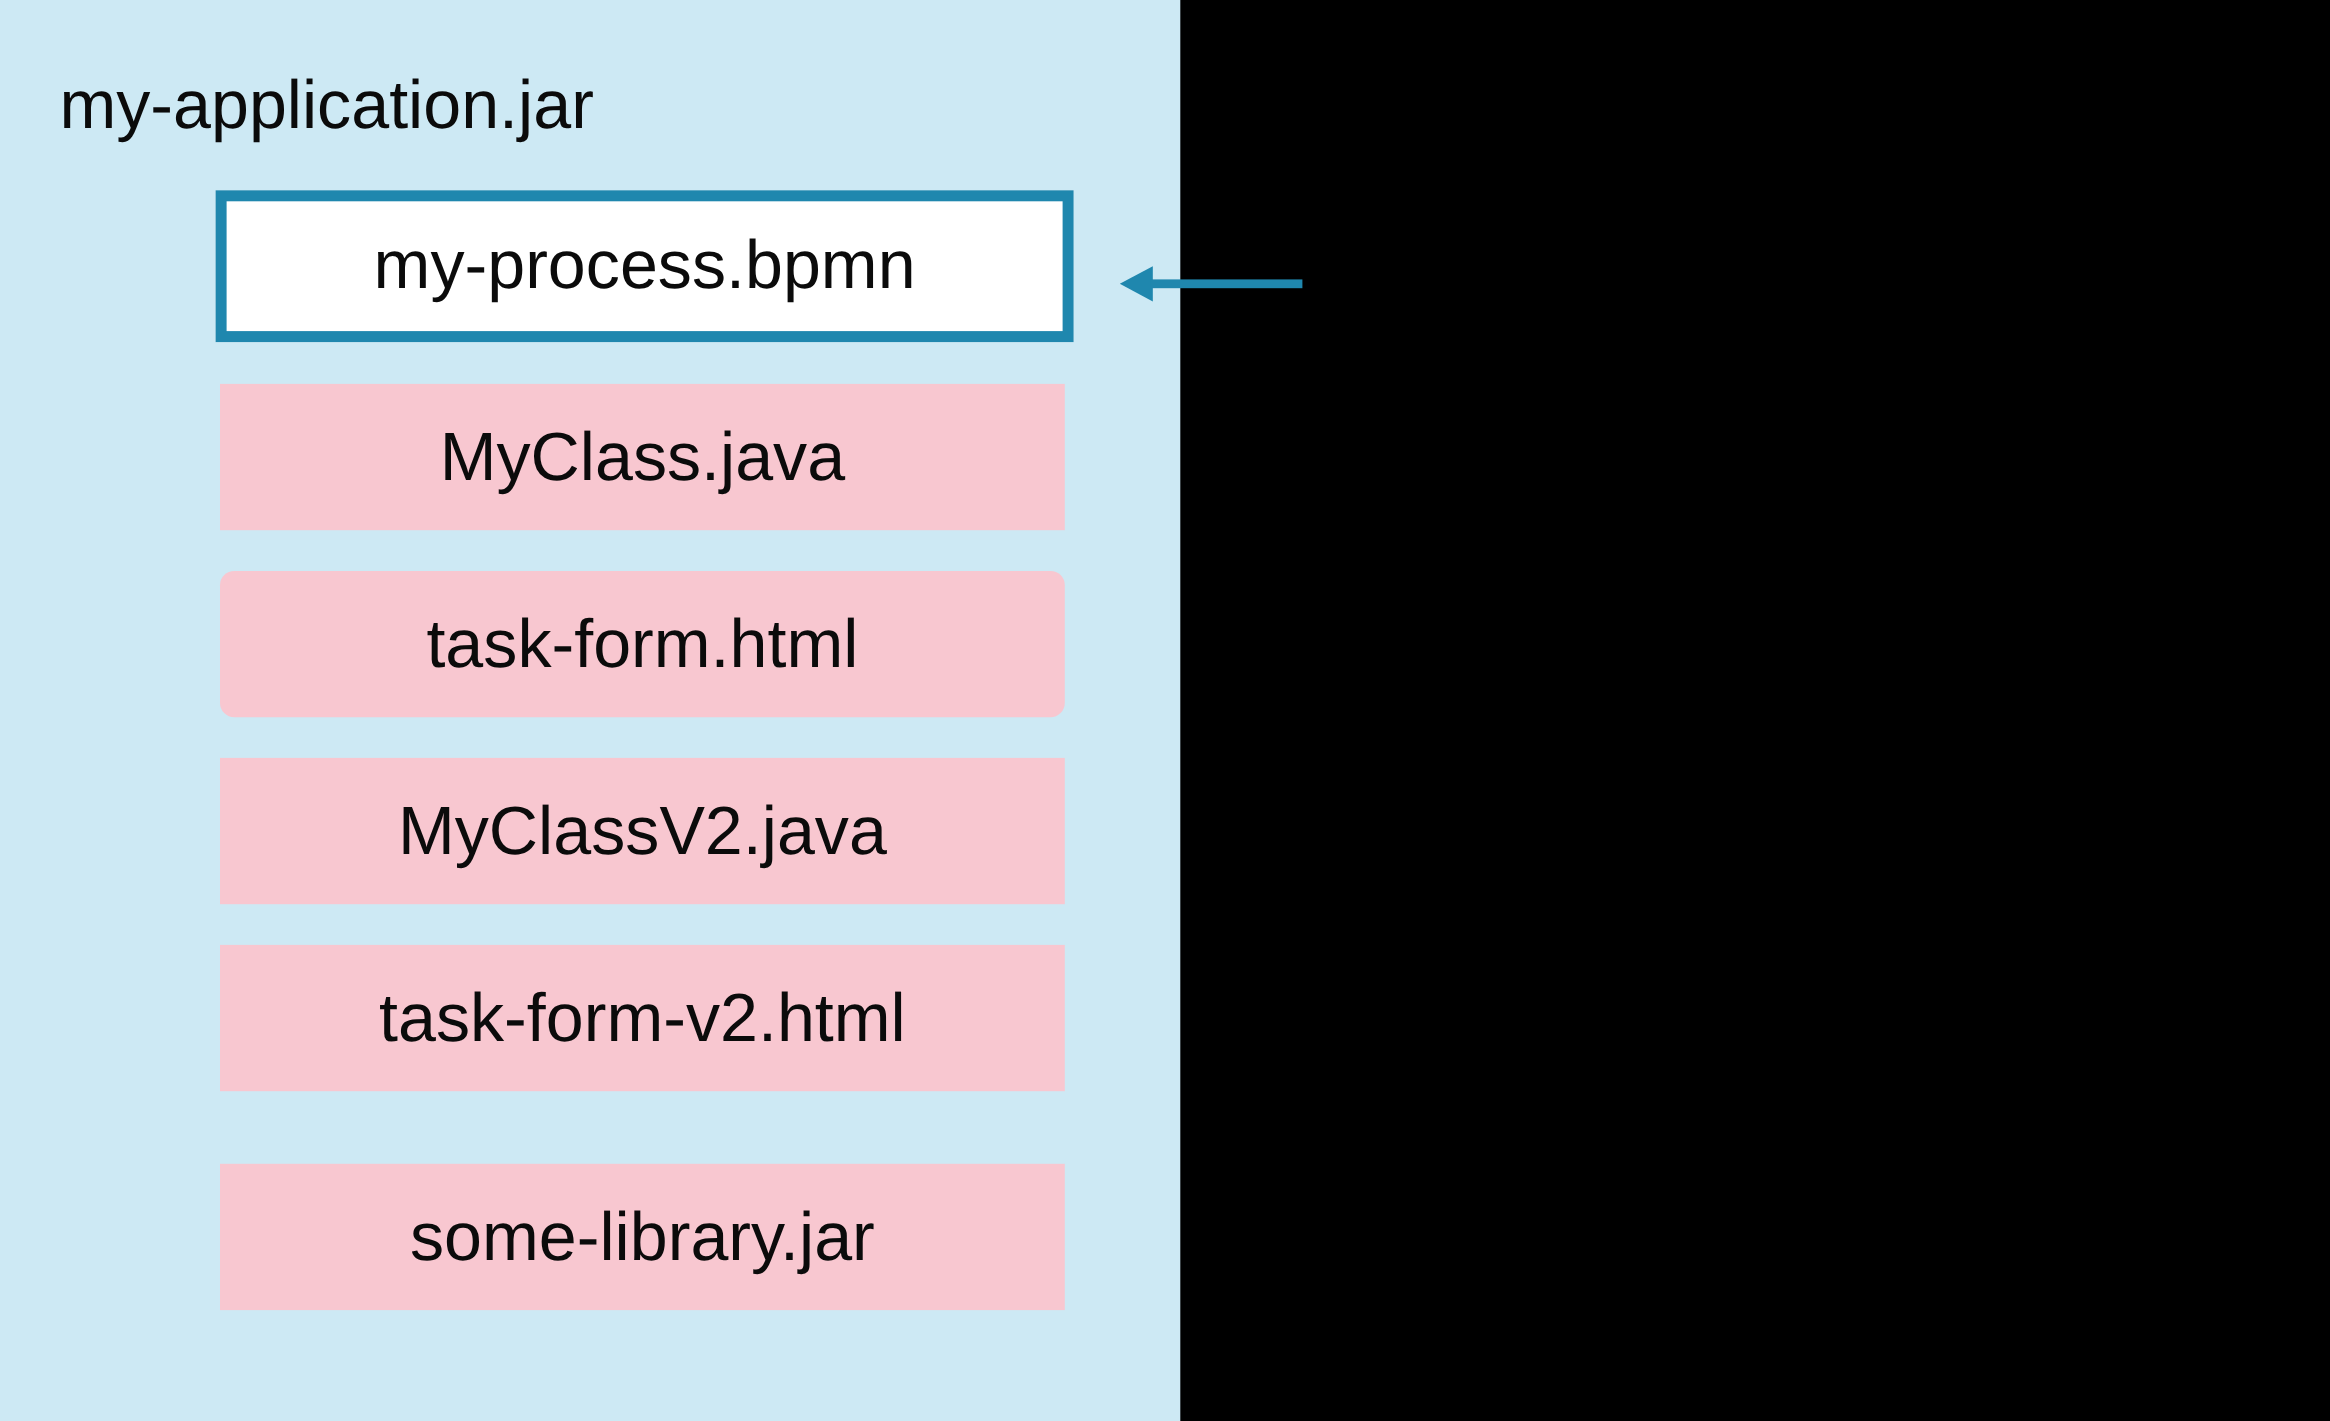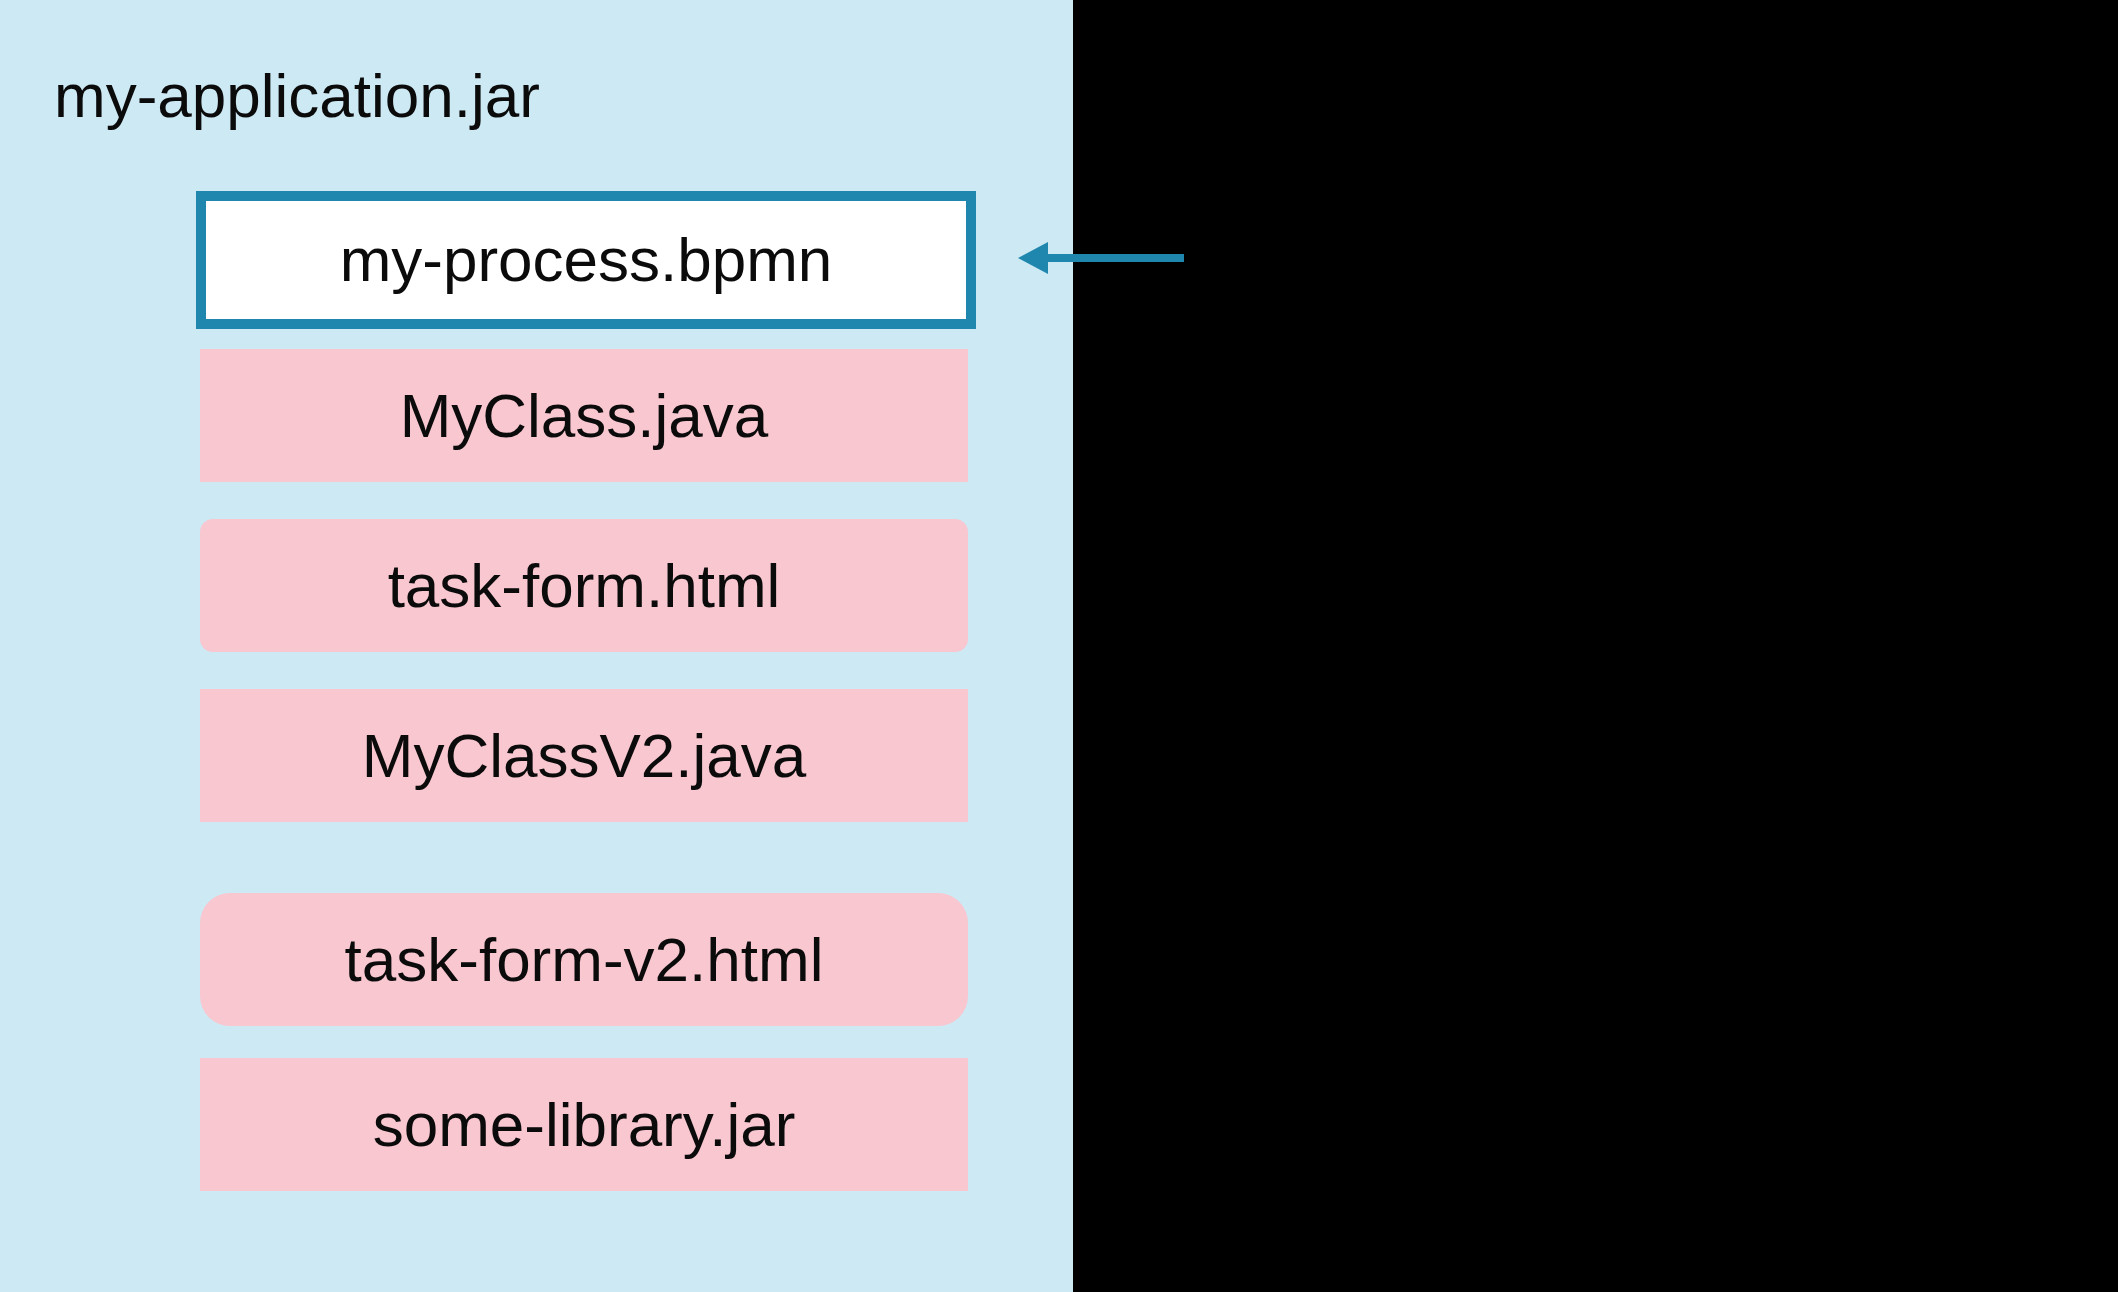--- a/index.html
+++ b/index.html
@@ -32,29 +32,29 @@
   }
   .box{
     position:absolute;left:200px;width:768px;height:133px;
     background:var(--resource_bg);
     display:flex;align-items:center;justify-content:center;
     font-size:62px;line-height:1;
     white-space:nowrap;
   }
   .box .seg-bold{font-weight:normal;}
   .highlight{
-    left:196px;top:191px;width:780px;height:138px;
+    left:196px;top:173px;width:780px;height:138px;
     background:var(--highlight_bg);
     border:10px solid var(--accent);
     box-sizing:border-box;
   }
   .r0{top:349px;}
   .r1{top:519px;border-radius:13px;}
   .r2{top:689px;}
-  .r3{top:893px;border-radius:30px;}
+  .r3{top:859px;}
   .r4{top:1058px;}
   .arrow{
     position:absolute;left:1010px;top:228px;
     color:var(--accent);
     display:block;
   }
 </style>
 </head>
 <body>
 

